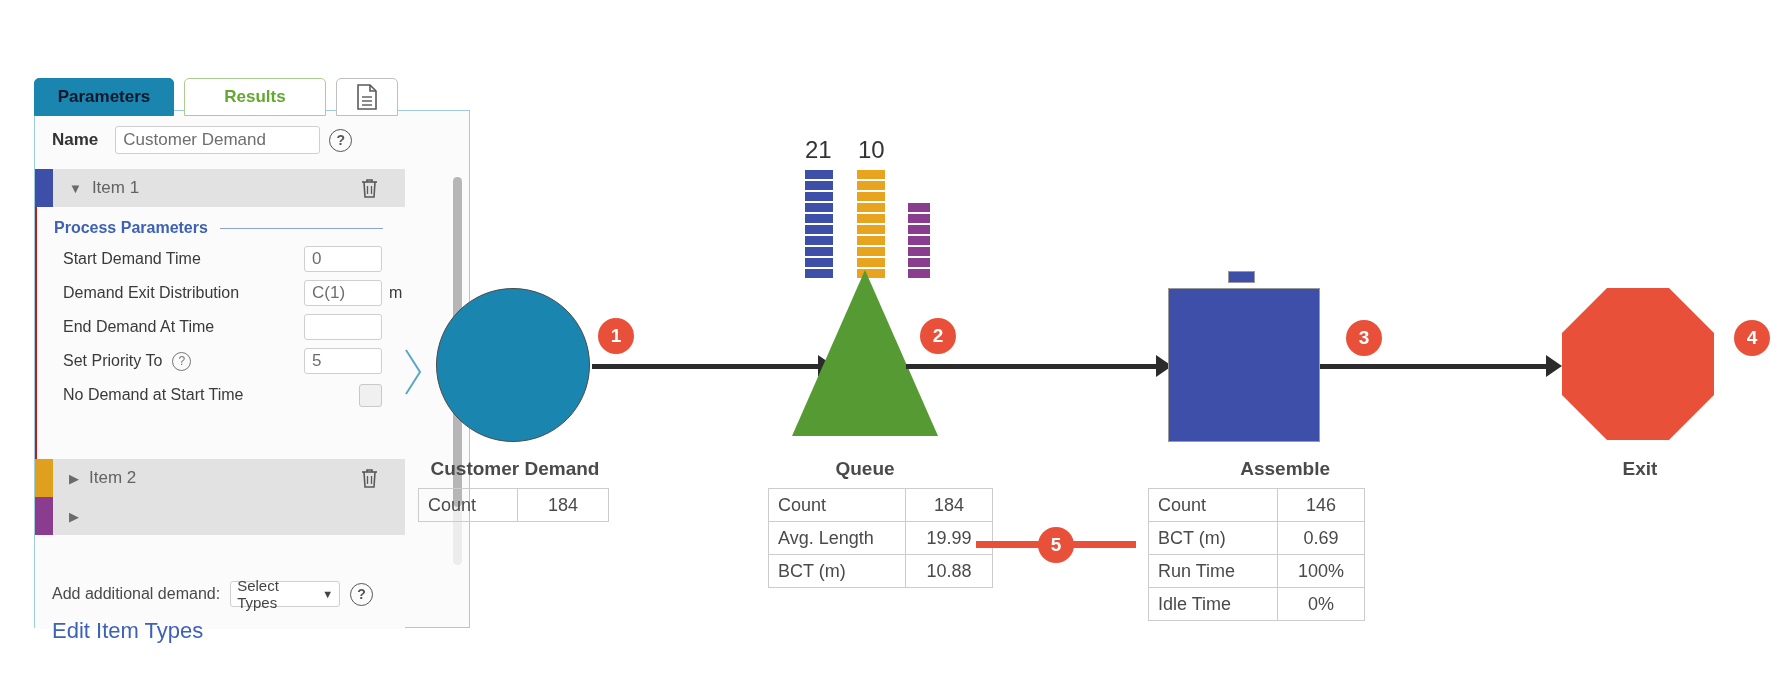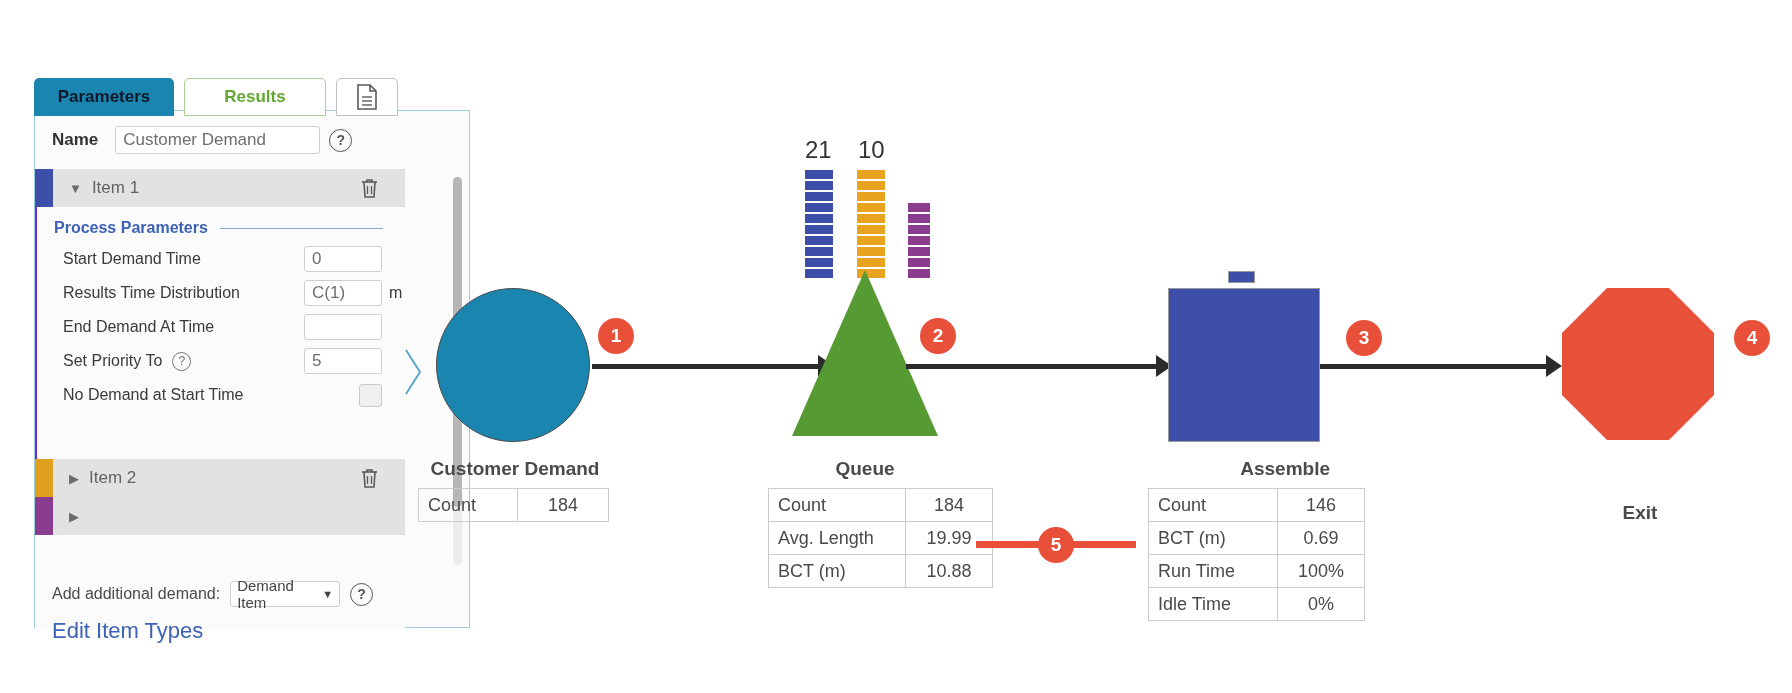--- a/index.html
+++ b/index.html
@@ -151,21 +151,21 @@
     font-size: 17px;
     color: #636363;
   }
   .trash {
     position: absolute;
     right: 26px;
     top: 9px;
   }
   .item-body {
     background: #fbfbfb;
-    border-left: 2px solid #6d28d9;
+    border-left: 2px solid #b91c1c;
     padding-bottom: 6px;
   }
   .section-head {
     display: flex;
     align-items: center;
     padding: 12px 0 2px 17px;
   }
   .section-title {
     font-size: 16px;
     color: #3d62b5;
@@ -410,21 +410,21 @@
         </div>
 
         <div class="field-row">
           <span class="field-label">Start Demand Time</span>
           <span class="field-spacer"></span>
           <input class="text-input small-input" type="text" value="0" style="">
           <span class="unit"></span>
         </div>
 
         <div class="field-row">
-          <span class="field-label">Results Time Distribution</span>
+          <span class="field-label">Demand Exit Distribution</span>
           <span class="field-spacer"></span>
           <input class="text-input small-input" type="text" value="C(1)" style="">
           <span class="unit">m</span>
         </div>
 
 
         <div class="field-row">
           <span class="field-label">End Demand At Time</span>
           <span class="field-spacer"></span>
           <input class="text-input small-input" type="text" value="" style="">
@@ -472,21 +472,21 @@
     </div>
 
     <div class="scrollbar-track">
       <div class="scrollbar-thumb"></div>
     </div>
 
     <div class="panel-footer">
       <div class="footer-row">
         <span class="footer-label">Add additional demand:</span>
         <div class="select-box">
-          <span>Demand Item</span>
+          <span>Select Types</span>
           <span class="select-caret">▼</span>
         </div>
         <span class="help-icon" style="margin-left:10px">?</span>
       </div>
       <a class="edit-link" href="#">Edit Item Types</a>
     </div>
   </div>
 </div>
 
 <div id="panel-expander">
@@ -599,17 +599,17 @@
 </tbody>
   </table>
 
 <div class="arrow-line" style="left:1320px; top:364px; width:232px;"></div>
 <div class="arrow-head" style="left:1546px; top:355px;"></div>
 <div class="badge" style="left:1346px; top:320px;">3</div>
 
 <svg style="position:absolute; left:1562px; top:288px;" width="152" height="152" viewBox="0 0 152 152">
   <polygon points="45,0 107,0 152,45 152,107 107,152 45,152 0,107 0,45" fill="#e8503a"></polygon>
 </svg>
-<div class="node-label" style="left:1570px; top:458px; width:140px;margin-top:44px;">Exit</div>
+<div class="node-label" style="left:1570px; top:458px; width:140px;">Exit</div>
 <div class="badge" style="left:1734px; top:320px;">4</div>
 
 <div class="red-connector" style="left:976px; top:541px; width:160px;"></div>
 <div class="badge" style="left:1038px; top:527px;">5</div>
 
 </body></html>

